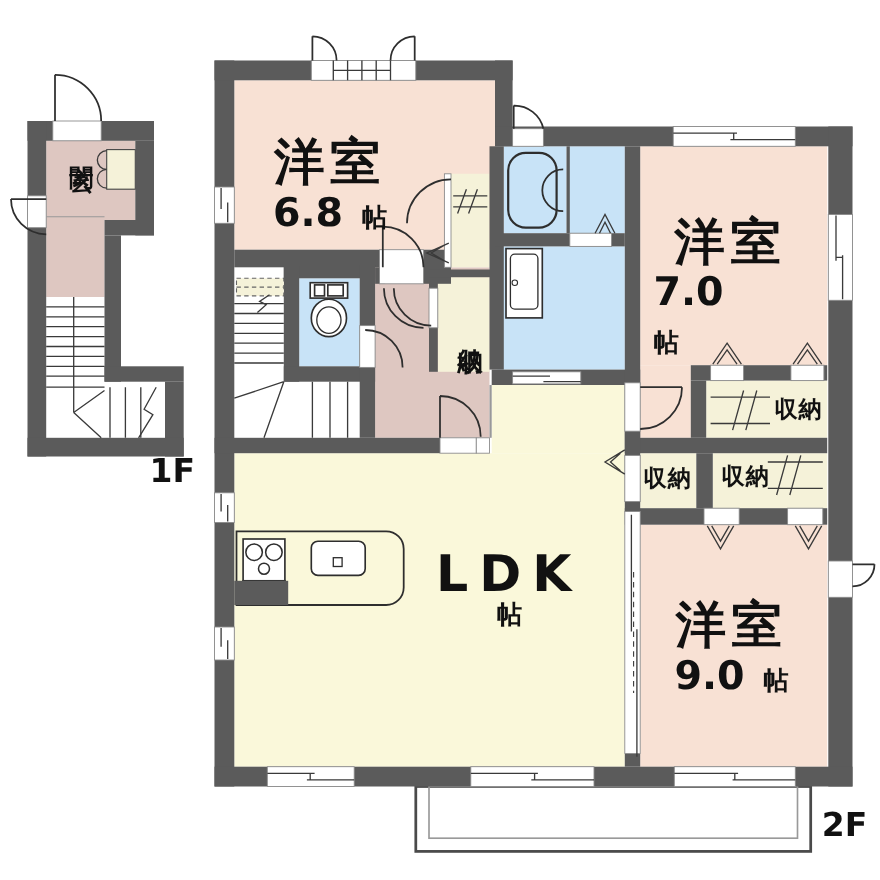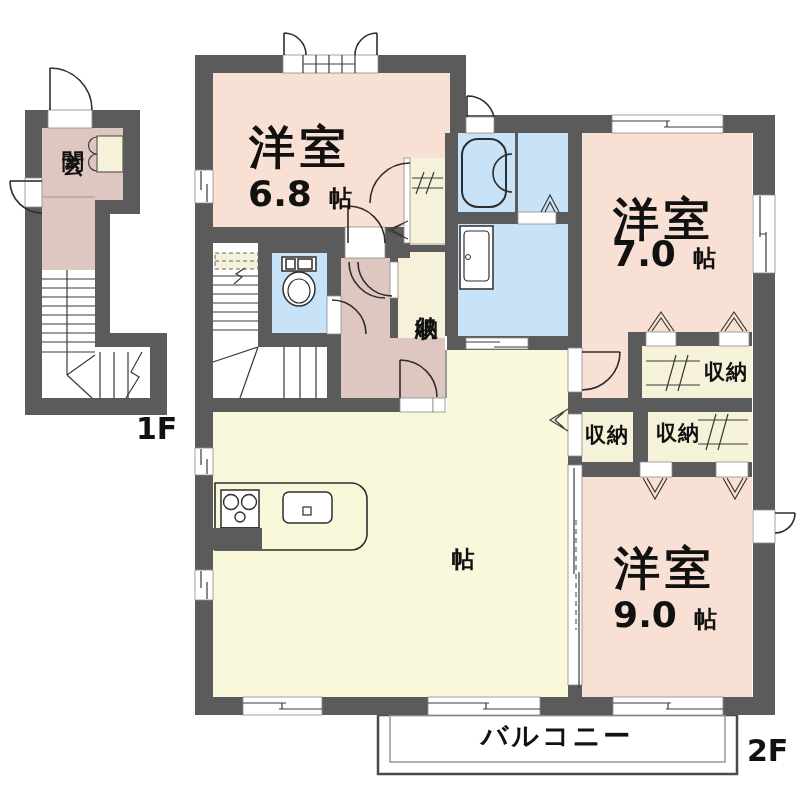--- a/index.html
+++ b/index.html
@@ -269,36 +269,36 @@
 
   <div class="label floor-tag" style="left:136px;top:414px;">1F</div>
 
   <div class="label room-name" style="left:230px;top:124px;width:140px;">洋室</div>
   <div class="label room-size" style="left:230px;top:176px;width:140px;">
     <span>6.8</span>
       <span class="unit">帖</span>
   </div>
 
   <div class="label room-name" style="left:594px;top:196px;width:140px;">洋室</div>
-  <div class="label room-size" style="left:594px;top:236px;width:140px;">
+  <div class="label room-size" style="left:594px;top:248px;width:140px;flex-direction:column;">
     <span>7.0</span>
       <span class="unit">帖</span>
   </div>
 
   <div class="label room-name" style="left:595px;top:545px;width:140px;">洋室</div>
   <div class="label room-size" style="left:595px;top:597px;width:140px;">
     <span>9.0</span>
       <span class="unit">帖</span>
   </div>
 
+  <div class="label room-name" style="left:393px;top:498px;width:140px;letter-spacing:10px;">LDK</div>
   <div class="label room-size" style="left:393px;top:548px;width:140px;">
       <span class="unit">帖</span>
   </div>
 
   <div class="label storage vertical" style="left:408px;top:266px;width:30px;height:66px;font-size:23px;">収納</div>
   <div class="label storage" style="left:698px;top:362px;width:56px;">収納</div>
   <div class="label storage" style="left:579px;top:425px;width:56px;">収納</div>
   <div class="label storage" style="left:650px;top:423px;width:56px;">収納</div>
 
-  <div class="label balcony-label" style="left:457px;top:722px;width:200px;">バルコニー</div>
 
   <div class="label floor-tag" style="left:747px;top:736px;text-align:center;">2F</div>
 </div>
 
 </body></html>

